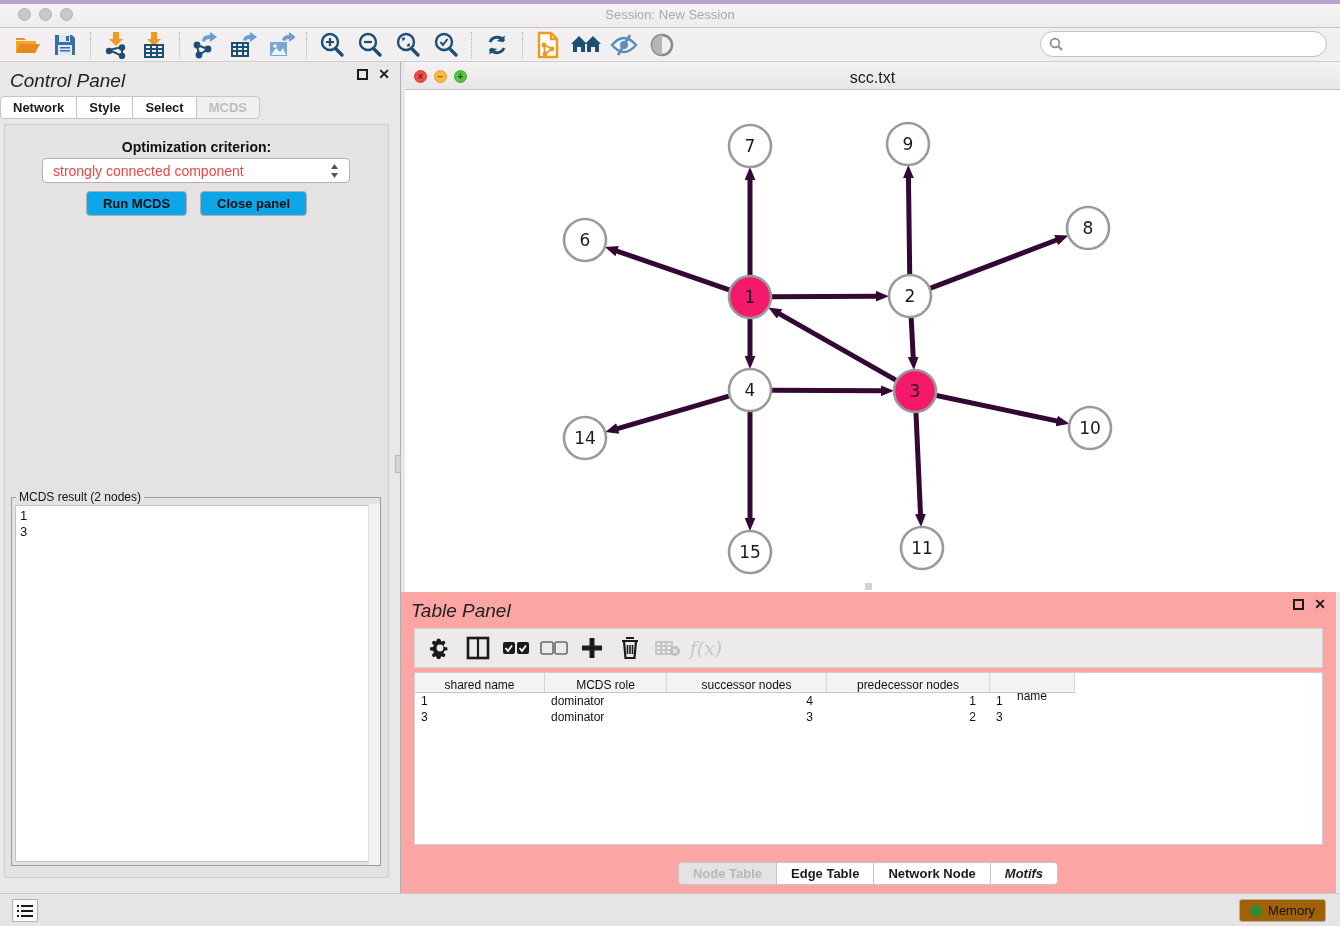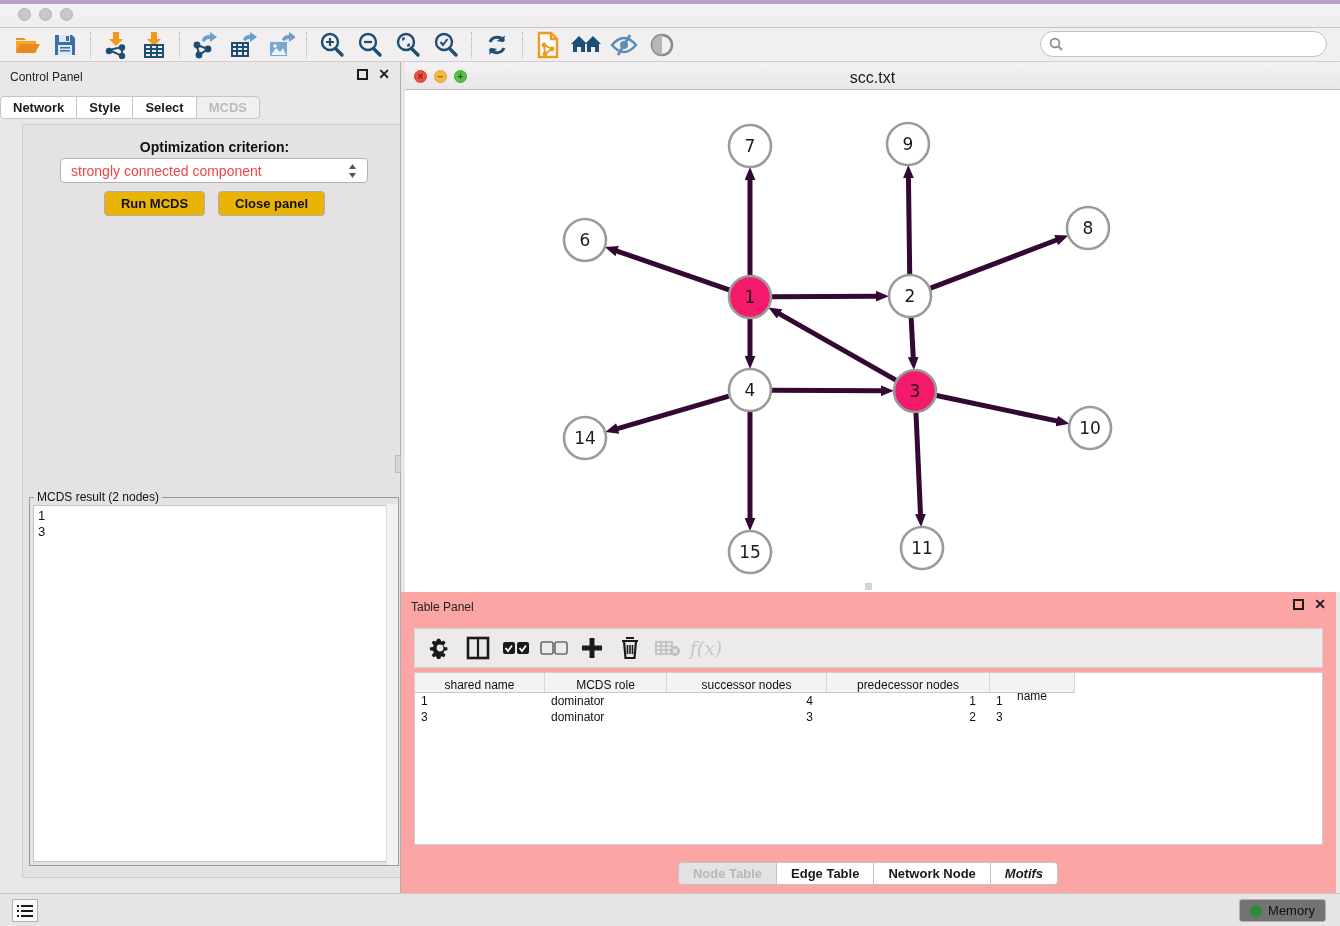--- a/index.html
+++ b/index.html
@@ -20,38 +20,38 @@
     background:#f1efef; border-bottom:1px solid #cfcdcd; display:flex; align-items:center; padding-left:8px; }
   .tb-btn { width:38px; height:30px; display:flex; align-items:center; justify-content:center; cursor:pointer; }
   .tb-sep { width:1px; height:26px; margin:0 6px; border-left:1px dotted #b3b1b1; }
   .search-wrap { position:absolute; right:13px; top:3px; width:287px; height:26px; background:#fff;
     border:1px solid #c3c1c1; border-radius:13px; display:flex; align-items:center; padding:0 8px; }
   .search-wrap input { border:none; outline:none; flex:1; font-size:12px; margin-left:6px; background:transparent; }
 
   
   .control-panel { position:absolute; left:0; top:62px; width:400px; height:831px; background:#e9e7e7; }
   .cp-header { position:absolute; left:0; top:0; width:100%; height:28px; }
-  .panel-title { position:absolute; left:10px; top:8px; font-size:12px; color:#222; }
+  .panel-title { position:absolute; left:10px; top:8px; font-size:19px; color:#222;font-style:italic; }
   .panel-ctrls { position:absolute; right:10px; top:7px; display:flex; gap:10px; align-items:center; }
   .float-btn { width:11px; height:11px; border:2px solid #1a1a1a; display:inline-block; cursor:pointer; }
   .close-btn { font-size:14px; font-weight:bold; color:#1a1a1a; line-height:11px; cursor:pointer; }
   .cp-tabs { position:absolute; left:0; top:34px; width:100%; display:flex; justify-content:flex-start; }
   .tab { font-size:13px; font-weight:bold; color:#1a1a1a; background:#fff; border:1px solid #c6c4c4;
     padding:3px 12px; margin-left:-1px; cursor:pointer; }
   .tab:first-child { border-radius:4px 0 0 4px; margin-left:0; }
   .tab:last-child { border-radius:0 4px 4px 0; }
   .tab.active { color:#bdbbbb; background:#f1efef; }
-  .cp-body { position:absolute; left:22px; top:62px; width:385px; height:754px;
+  .cp-body { position:absolute; left:4px; top:62px; width:385px; height:754px;
     background:#e4e2e2; border:1px solid #cfcdcd; }
   .opt-label { position:absolute; left:0; width:100%; top:14px; text-align:center; font-size:14px; font-weight:bold; color:#111; }
   .criterion { position:absolute; left:37px; top:33px; width:308px; height:25px; background:#fff;
     border:1px solid #b3b1b1; border-radius:4px; display:flex; align-items:center; padding:0 10px; cursor:pointer; }
   .criterion span { flex:1; font-size:14px; color:#ef4444; }
   .btn-row { position:absolute; left:0; top:66px; width:100%; display:flex; justify-content:center; gap:13px; }
-  .btn { background:#eab308; border:1px solid #aeacac; border-radius:4px; font-size:13px; font-weight:bold;
+  .btn { background:#0ea5e9; border:1px solid #aeacac; border-radius:4px; font-size:13px; font-weight:bold;
     color:#111; padding:4px 16px; cursor:pointer; }
   .mcds-fieldset { position:absolute; left:6px; top:365px; width:370px; height:376px;
     border:1px solid #9c9a9a; background:#e4e2e2; }
   .mcds-fieldset legend { font-size:12px; color:#111; margin-left:4px; padding:0 3px; }
   .mcds-text { position:absolute; left:3px; top:1px; right:3px; bottom:3px; background:#fff;
     border:1px solid #c6c4c4; font-size:13px; color:#111; padding:2px 4px; white-space:pre; line-height:16px; }
   .mcds-scroll { position:absolute; right:0; top:0; bottom:0; width:12px; background:#f4f2f2; border-left:1px solid #e0dede; }
 
   
   .divider { position:absolute; left:400px; top:62px; width:5px; height:831px; background:#e9e7e7; border-left:1px solid #b1afaf; }
@@ -91,36 +91,37 @@
   .tp-tab { font-size:13px; font-weight:bold; color:#1a1a1a; background:#fff; border:1px solid #c6c4c4;
     padding:3px 14px; margin-left:-1px; cursor:pointer; }
   .tp-tab:first-child { border-radius:4px 0 0 4px; }
   .tp-tab:last-child { border-radius:0 4px 4px 0;font-style:italic; }
   .tp-tab.active { color:#b9b7b7; background:#e4e2e2; }
 
   
   .statusbar { position:absolute; left:0; bottom:0; width:1340px; height:33px; background:#e6e4e4; border-top:1px solid #c9c7c7; }
   .sb-left { position:absolute; left:12px; top:5px; width:26px; height:23px; background:#fafafa; border:1px solid #b3b1b1;
     display:flex; align-items:center; justify-content:center; cursor:pointer; }
-  .sb-mem { position:absolute; right:14px; top:5px; height:23px; background:#737373; border:1px solid #b3b1b1; border-radius:3px;
+  .sb-mem { position:absolute; right:14px; top:5px; height:23px; background:#a16207; border:1px solid #b3b1b1; border-radius:3px;
     display:flex; align-items:center; gap:6px; padding:0 10px; font-size:13px; color:#111; cursor:pointer; }
   .mem-dot { width:12px; height:12px; border-radius:50%; background:#2e8b3a; }
 </style>
 </head>
 <body>
 
 <div class="app">
 
   <div class="titlebar">
     <div class="accent"></div>
     <div class="tl-dots">
       <span class="tl-dot"></span>
       <span class="tl-dot"></span>
       <span class="tl-dot"></span>
     </div>
+    <div class="win-title">Session: New Session</div>
   </div>
 
   <div class="toolbar">
     <div class="tb-btn">
       <svg width="26" height="24" viewBox="0 0 26 24">
           <path d="M2 5 h8 l2 2 h-10 z" fill="#e8921d"></path>
           <path d="M2 8 h20 v12 h-20 z" fill="#f6a626"></path>
           <path d="M2 20 l4 -9 h20 l-5 9 z" fill="#e8891d"></path>
         </svg>
     </div>

